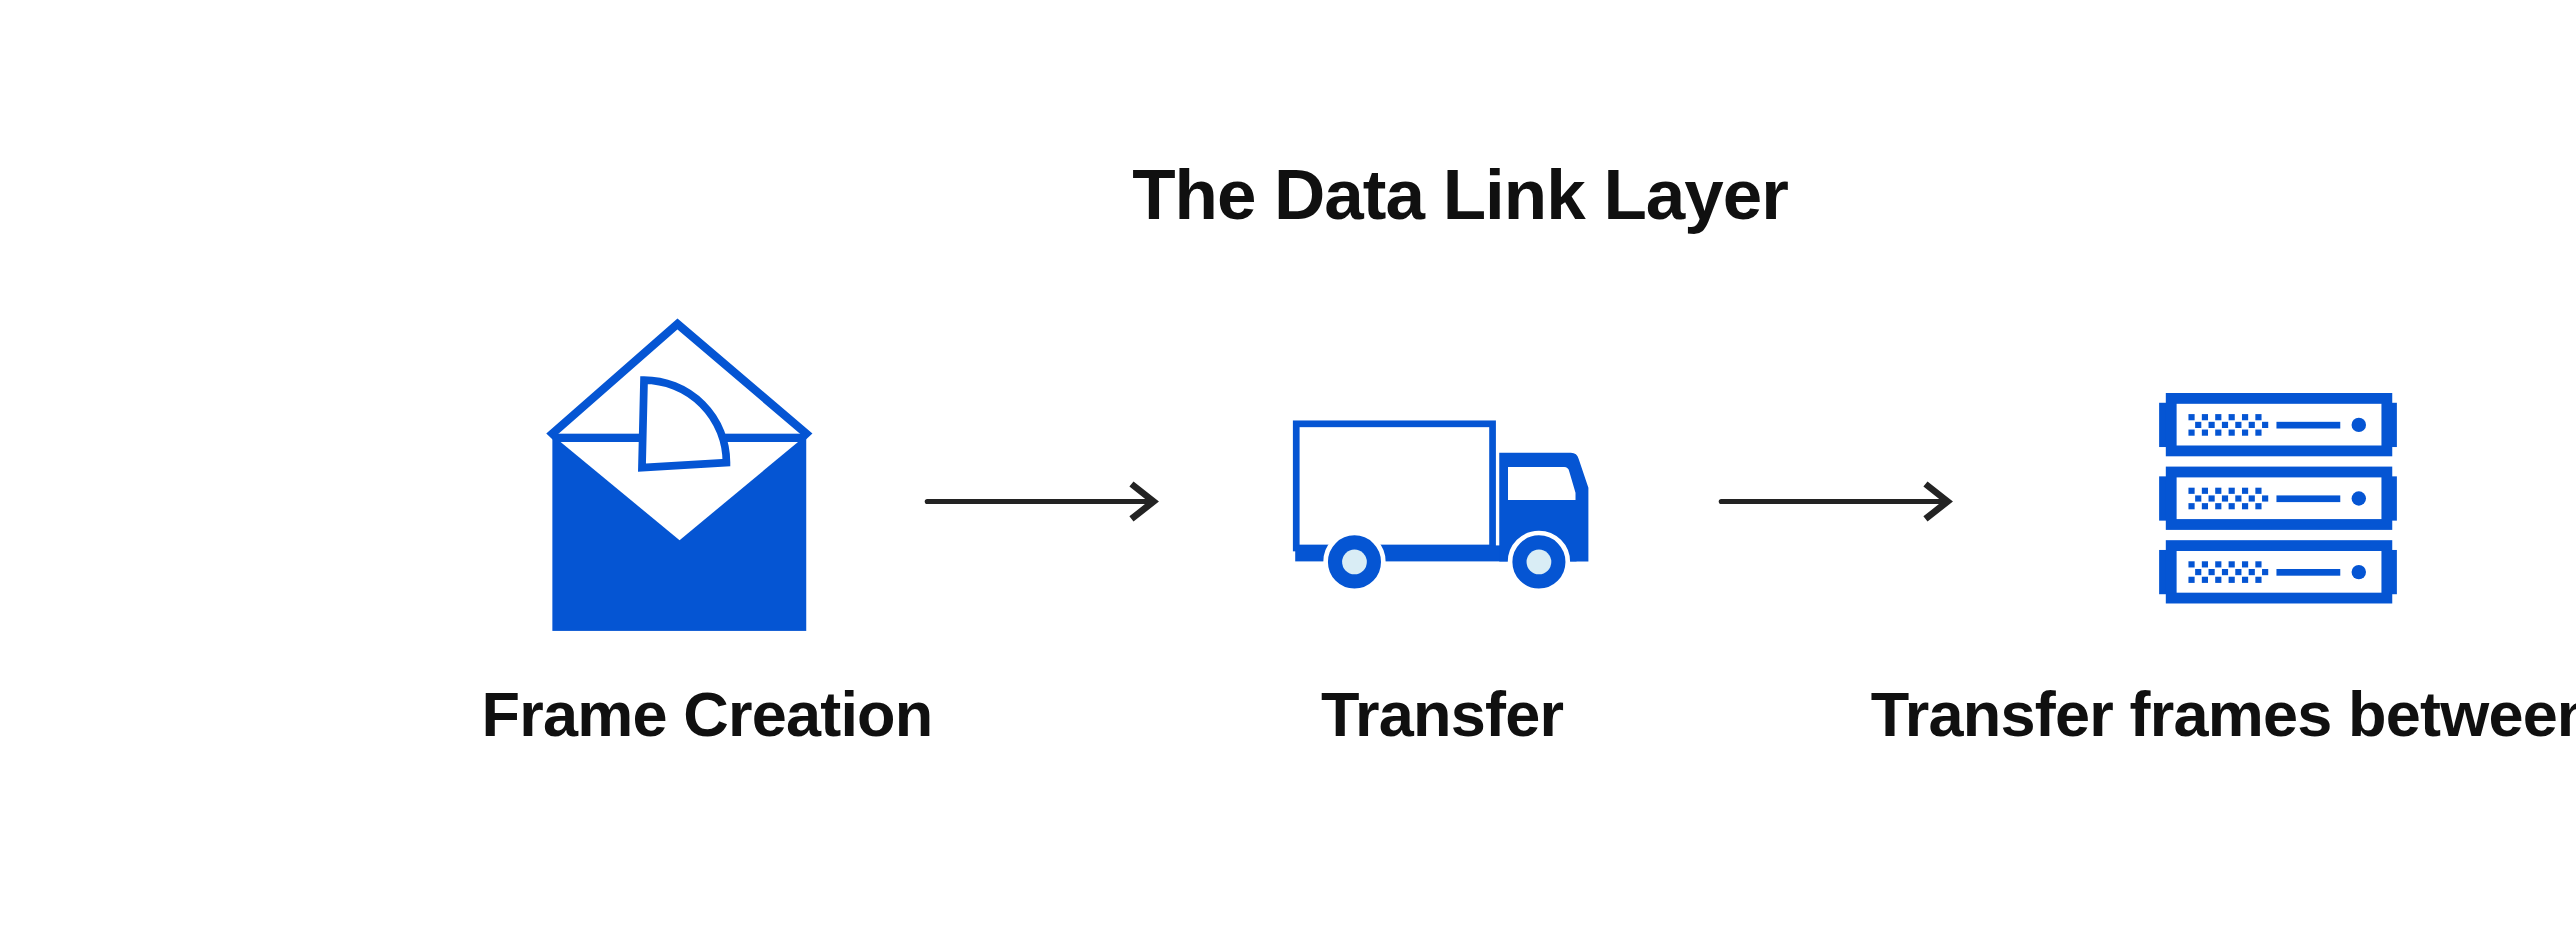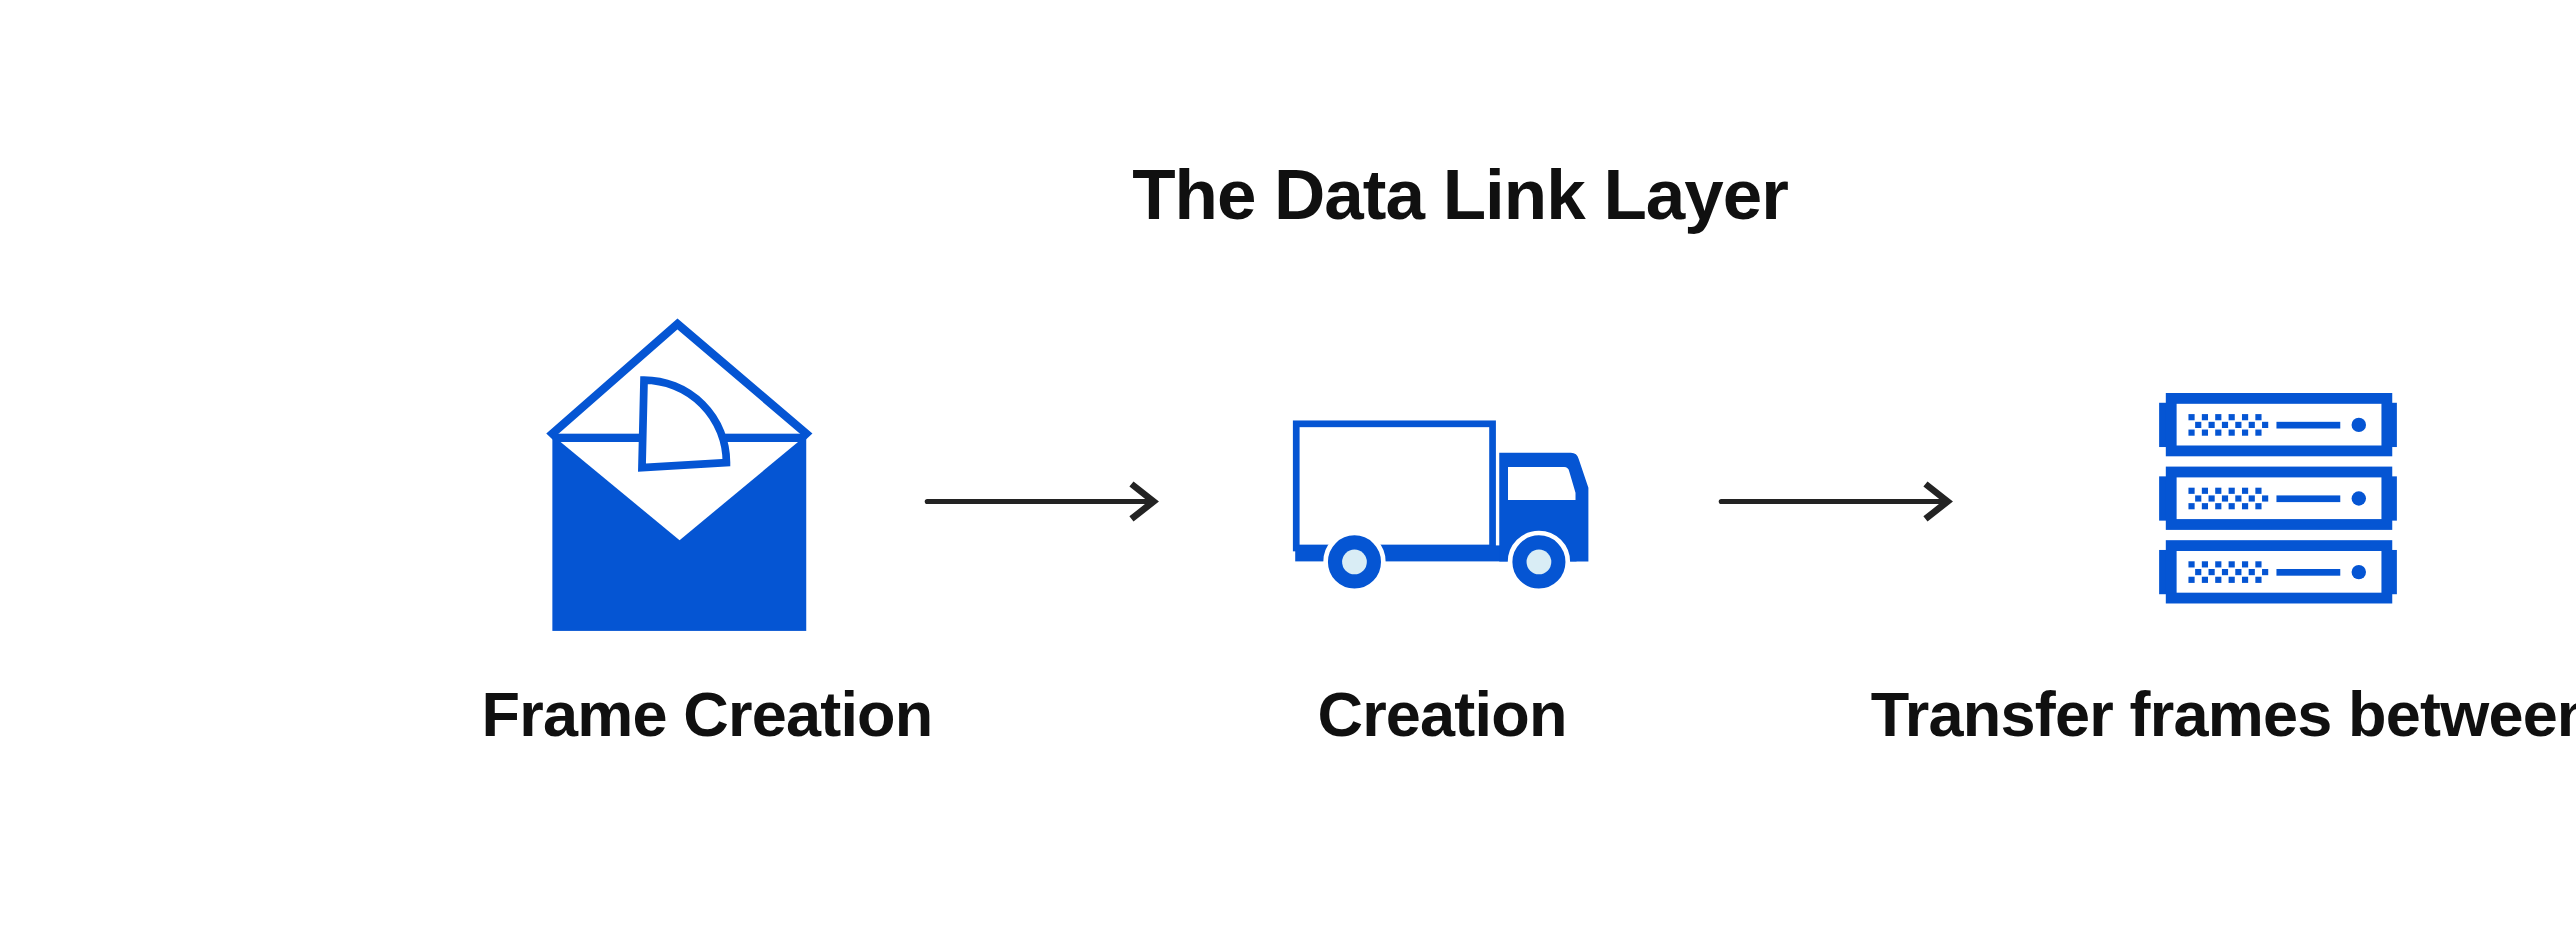--- a/index.html
+++ b/index.html
@@ -139,17 +139,17 @@
 
         <circle class="blue-fill" cx="390" cy="62" r="14"></circle>
       </g>
     </defs>
     <use href="#server-unit" y="0"></use>
     <use href="#server-unit" y="143"></use>
     <use href="#server-unit" y="286"></use>
   </svg>
 
   <div class="step-label label-frame-creation">Frame Creation</div>
-  <div class="step-label label-transport">Creation</div>
+  <div class="step-label label-transport">Transfer</div>
   <div class="step-label label-transfer">Transfer frames between net</div>
 
 </div>
 
 
 </body></html>

